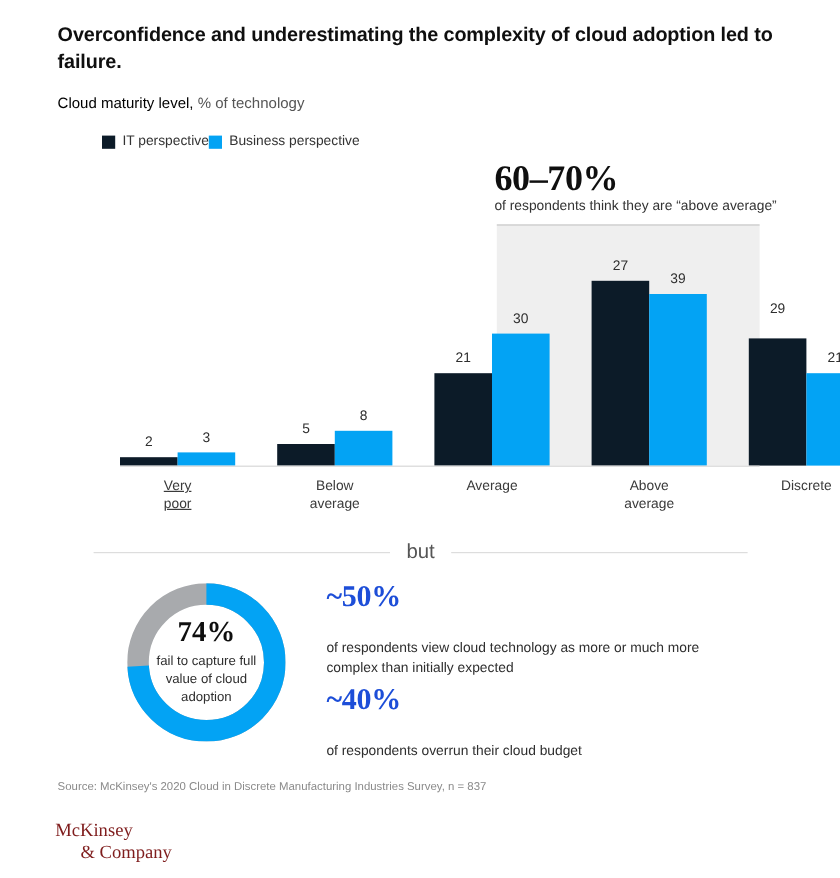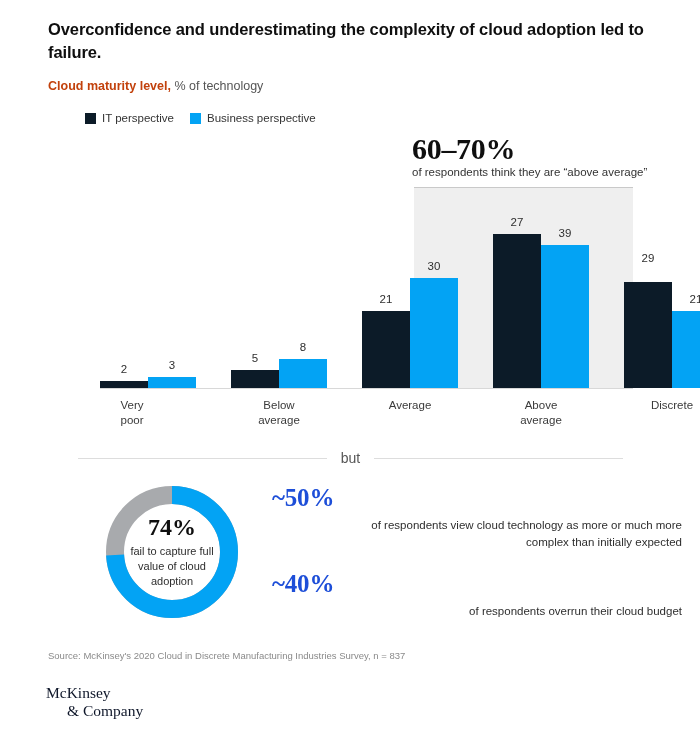--- a/index.html
+++ b/index.html
@@ -30,35 +30,34 @@
   }
   .subhead {
     position: absolute;
     left: 48px;
     top: 79px;
     font-size: 12.5px;
     color: #3c3c3c;
     white-space: nowrap;
   }
   .subhead .strong {
-    font-weight: bold;
-    color: #c2410c;
+    font-weight: normal;
+    color: #000000;
   }
   .subhead .light {
     color: #555555;
   }
 
   
   .legend {
     position: absolute;
     left: 85px;
     top: 112px;
     display: flex;
     align-items: center;
-    gap: 16px;
   }
   .legend-item {
     display: flex;
     align-items: center;
     gap: 6px;
   }
   .legend-swatch {
     width: 11px;
     height: 11px;
     display: block;
@@ -156,21 +155,21 @@
     display: flex;
     align-items: center;
     gap: 14px;
   }
   .divider-rule {
     flex: 1;
     height: 1px;
     background: #dddddd;
   }
   .divider-label {
-    font-size: 14px;
+    font-size: 17px;
     color: #555555;
   }
 
   
   .donut-wrap {
     position: absolute;
     left: 106px;
     top: 486px;
     width: 132px;
     height: 132px;
@@ -215,41 +214,40 @@
     font-size: 25px;
     font-weight: bold;
     color: #1d4ed8;
     line-height: 1.1;
     letter-spacing: -0.2px;
   }
   .stat-sub {
     font-size: 11.5px;
     color: #2e2e2e;
     line-height: 1.5;
-    margin-top: 5px;
+    margin-top: 20px;
     white-space: pre-line;
-    text-align: right;
   }
 
   
   .source {
     position: absolute;
     left: 48px;
     top: 650px;
     font-size: 9.5px;
     color: #8a8a8a;
     white-space: nowrap;
   }
   .logo {
     position: absolute;
     left: 46px;
     top: 684px;
     font-family: "Liberation Serif", serif;
     font-size: 15.5px;
-    color: #0f172a;
+    color: #7f1d1d;
     line-height: 1.18;
   }
   .logo-line2 { padding-left: 21px; }
 </style>
 </head>
 <body>
 
 <div class="headline">Overconfidence and underestimating the complexity of cloud adoption led to failure.</div>
 
 <div class="subhead">
@@ -291,21 +289,21 @@
       <div class="bar-value" style="left: 517px; top: 216px;">27</div>
       <div class="bar bar-bus" style="left: 541px; width: 48px; height: 143px; top: 245px; bottom: auto;"></div>
       <div class="bar-value" style="left: 565px; top: 227px;">39</div>
       <div class="bar bar-it" style="left: 624px; width: 48px; height: 106px; top: 282px; bottom: auto;"></div>
       <div class="bar-value" style="left: 648px; top: 252px;">29</div>
       <div class="bar bar-bus" style="left: 672px; width: 48px; height: 77px; top: 311px; bottom: auto;"></div>
       <div class="bar-value" style="left: 696px; top: 293px;">21</div>
     </div>
   <div class="axis-line"></div>
   <div class="chart-inner" id="labels-layer">
-      <div class="group-label" style="left: 132px; top: 398px;">Very
+      <div class="group-label" style="left: 148px; top: 398px; text-decoration: underline;">Very
 poor</div>
       <div class="group-label" style="left: 279px; top: 398px;">Below
 average</div>
       <div class="group-label" style="left: 410px; top: 398px;">Average</div>
       <div class="group-label" style="left: 541px; top: 398px;">Above
 average</div>
       <div class="group-label" style="left: 672px; top: 398px;">Discrete</div>
     </div>
 </div>
 

